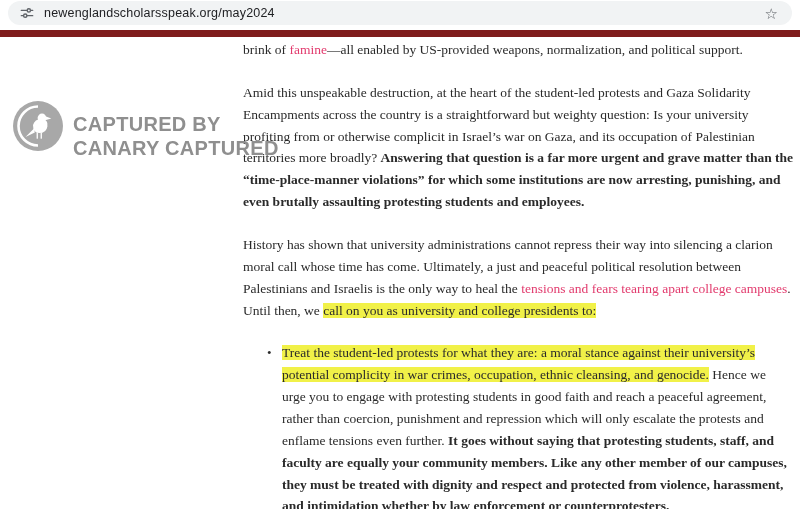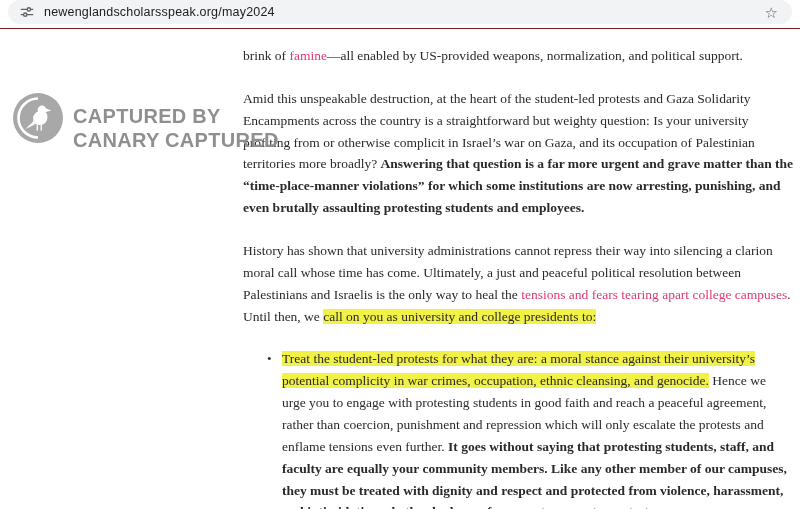--- a/index.html
+++ b/index.html
@@ -5,24 +5,24 @@
   * { box-sizing: border-box; }
   html, body { margin: 0; padding: 0; }
   body {
     width: 800px; height: 509px; overflow: hidden;
     background: #ffffff;
     font-family: "Liberation Sans", sans-serif;
   }
 
   
   .browser-bar {
-    height: 29px; background: #ffffff;
+    height: 37px; background: #ffffff;
     display: flex; align-items: center;
     padding: 0 8px 4px 8px;
-    border-bottom: 1px solid #7f1d1d;
+    border-bottom: 7px solid #7f1d1d;
   }
   .url-pill {
     flex: 1; height: 24px; background: #f1f3f4;
     border-radius: 13px;
     display: flex; align-items: center;
     padding: 0 12px; gap: 10px;
     cursor: text;
   }
   .tune-wrap { display: flex; align-items: center; cursor: pointer; }
   .url-text {
@@ -48,21 +48,21 @@
     white-space: nowrap;
     margin-top: 21px;
   }
 
   .content {
     margin-left: 243px; width: 552px;
     padding-top: 2px;
     font-family: "Liberation Serif", serif;
     font-size: 13.5px; line-height: 1.62; color: #2a2a2a;
   }
-  .content p { margin: 14px 0 21px 0; }
+  .content p { margin: 0 0 21px 0; }
   .content ul { margin: 4px; padding: 0 0 0 35px; list-style: none; }
   .content li { position: relative; }
   .content li::before {
     content: "•"; position: absolute; left: -15px; top: 0;
     font-size: 13px; color: #2a2a2a;
   }
 
   .seg-normal { }
   .seg-bold { font-weight: 700; }
   .seg-link { color: var(--link, #e23a6d); text-decoration: none; cursor: pointer; }

